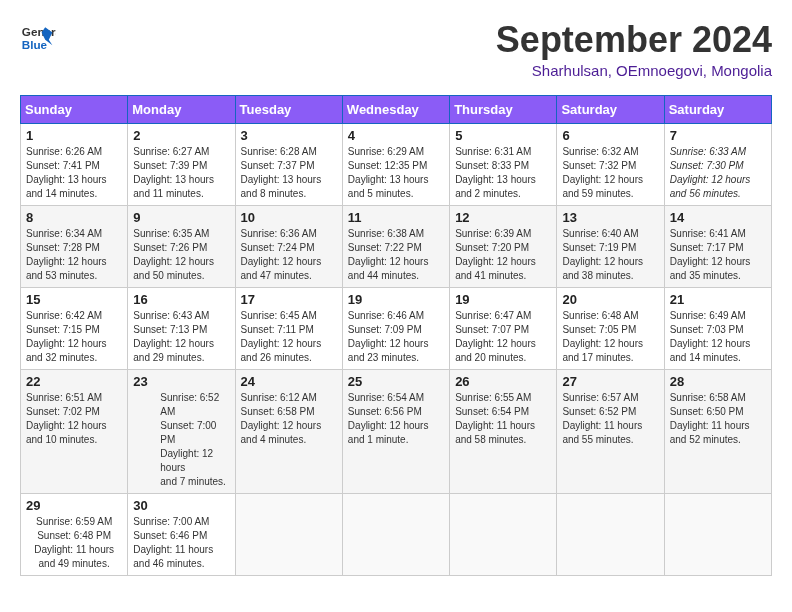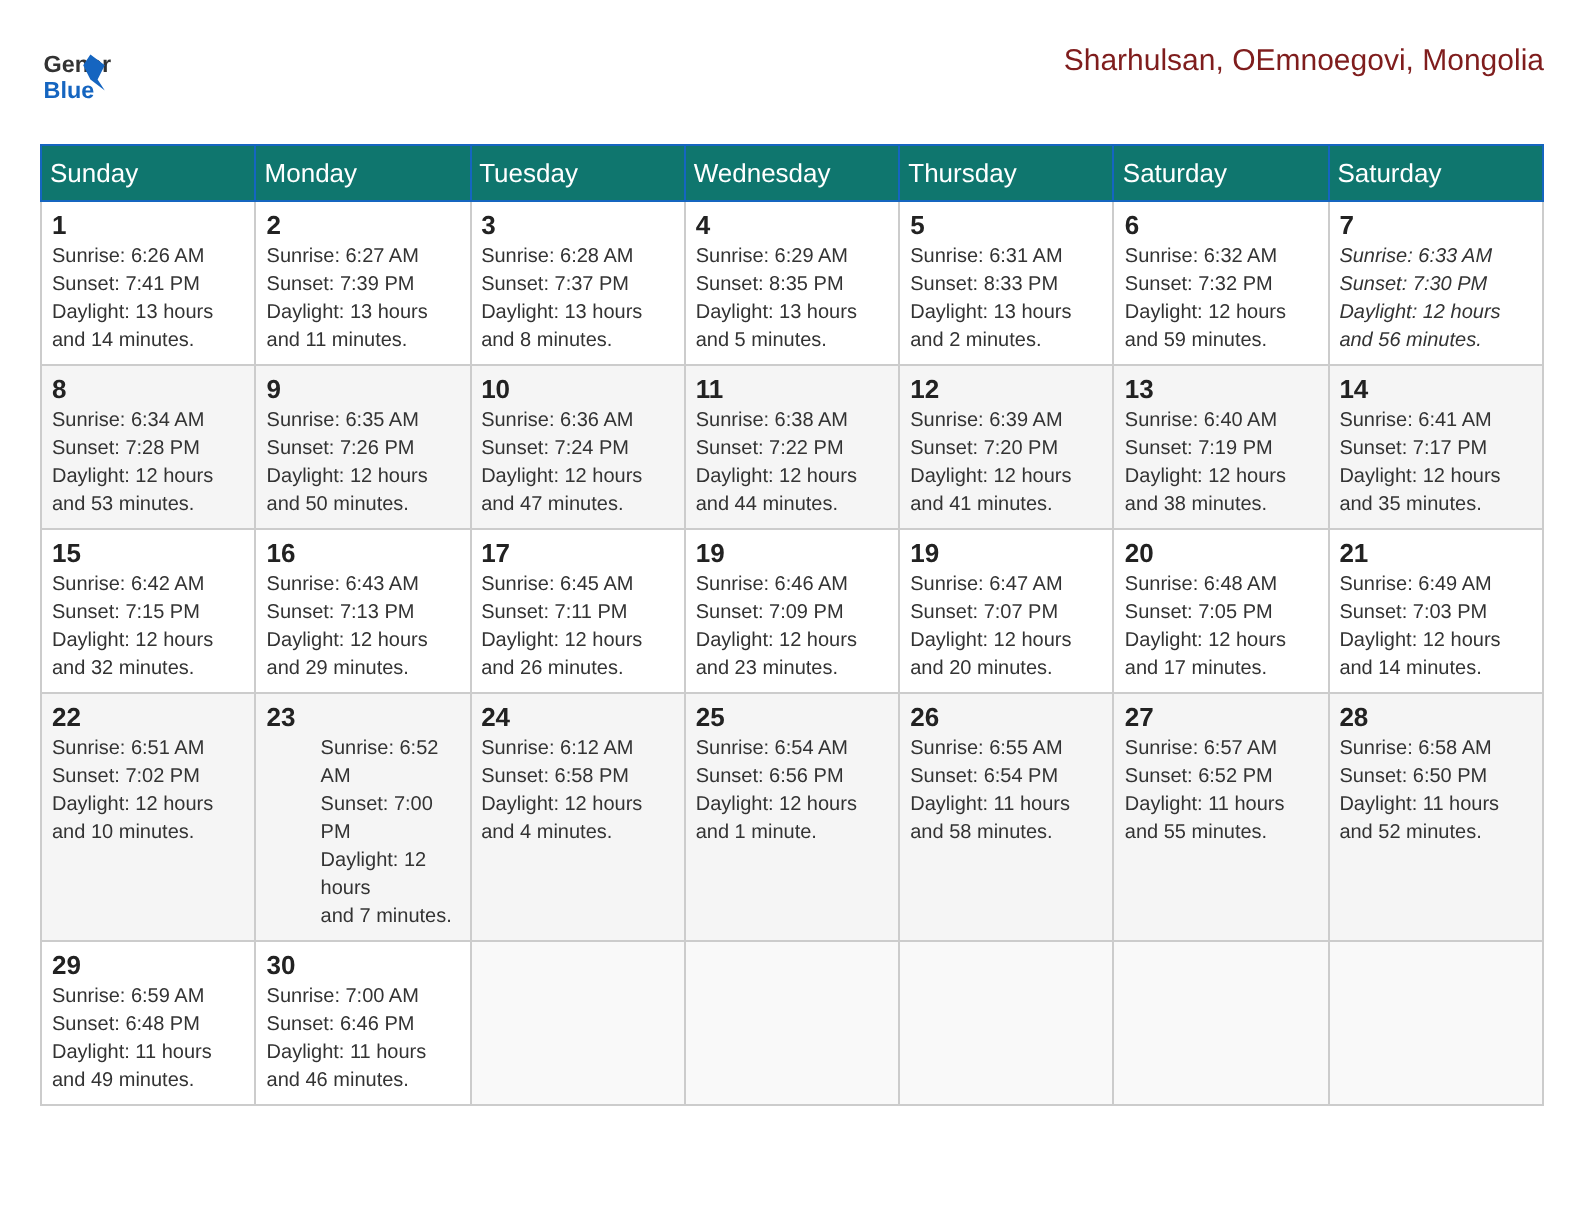--- a/index.html
+++ b/index.html
@@ -29,35 +29,35 @@
       text-align: right;
     }
     .month-title {
       font-size: 36px;
       font-weight: bold;
       color: #333;
       line-height: 1.1;
     }
     .location {
       font-size: 15px;
-      color: #7f1d1d;
+      color: #4c1d95;
       margin-top: 2px;
     }
     .calendar {
       width: 100%;
       border-collapse: collapse;
       font-size: 11px;
     }
     .calendar th {
-      background: #0f766e;
+      background: #8b5cf6;
       color: #fff;
       padding: 6px 4px;
       text-align: left;
       font-size: 13px;
-      font-weight: normal;
+      font-weight: bold;
       border: 1px solid #1565c0;
     }
     .calendar td {
       border: 1px solid #ccc;
       vertical-align: top;
       padding: 4px 5px;
       width: calc(100% / 7);
       min-height: 80px;
       background: #fff;
     }
@@ -85,20 +85,21 @@
 
 <div class="header">
   <div class="logo">
     <svg class="logo-icon" viewBox="0 0 40 40">
       <text x="2" y="18" font-size="13" font-weight="bold" fill="#333">General</text>
       <text x="2" y="32" font-size="13" font-weight="bold" fill="#1565c0">Blue</text>
       <polygon points="28,8 36,14 32,22 36,28 28,22 24,14" fill="#1565c0"></polygon>
     </svg>
   </div>
   <div class="title-block">
+    <div class="month-title">September 2024</div>
     <div class="location">Sharhulsan, OEmnoegovi, Mongolia</div>
   </div>
 </div>
 
 <table class="calendar">
   <thead>
     <tr>
     <th>Sunday</th>
         <th>Monday</th>
         <th>Tuesday</th>
@@ -127,21 +128,21 @@
         <td>
           <span class="day-num">3</span>
           <div class="day-info" style="white-space: pre-line;">Sunrise: 6:28 AM
 Sunset: 7:37 PM
 Daylight: 13 hours
 and 8 minutes.</div>
         </td>
         <td>
           <span class="day-num">4</span>
           <div class="day-info" style="white-space: pre-line;">Sunrise: 6:29 AM
-Sunset: 8:35 PM
+Sunset: 12:35 PM
 Daylight: 13 hours
 and 5 minutes.</div>
         </td>
         <td>
           <span class="day-num">5</span>
           <div class="day-info" style="white-space: pre-line;">Sunrise: 6:31 AM
 Sunset: 8:33 PM
 Daylight: 13 hours
 and 2 minutes.</div>
         </td>
@@ -309,21 +310,21 @@
           <span class="day-num">28</span>
           <div class="day-info" style="white-space: pre-line;">Sunrise: 6:58 AM
 Sunset: 6:50 PM
 Daylight: 11 hours
 and 52 minutes.</div>
         </td>
       </tr>
       <tr>
         <td>
           <span class="day-num">29</span>
-          <div class="day-info" style="white-space: pre-line;">Sunrise: 6:59 AM
+          <div class="day-info" style="white-space: pre-line; text-align: center;">Sunrise: 6:59 AM
 Sunset: 6:48 PM
 Daylight: 11 hours
 and 49 minutes.</div>
         </td>
         <td>
           <span class="day-num">30</span>
           <div class="day-info" style="white-space: pre-line;">Sunrise: 7:00 AM
 Sunset: 6:46 PM
 Daylight: 11 hours
 and 46 minutes.</div>

